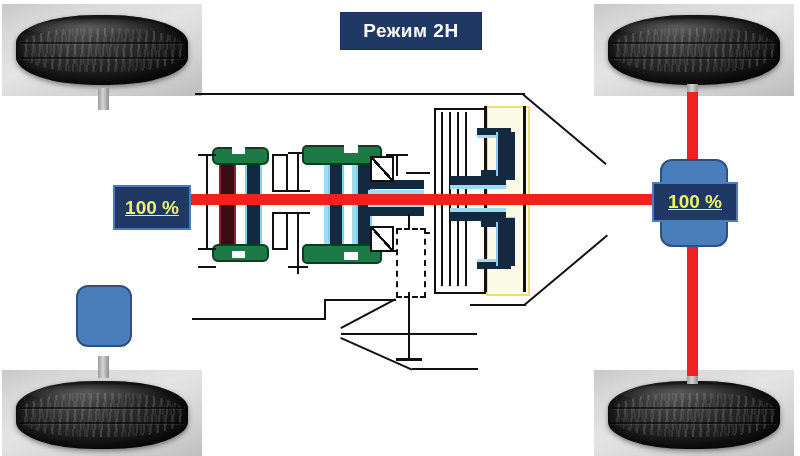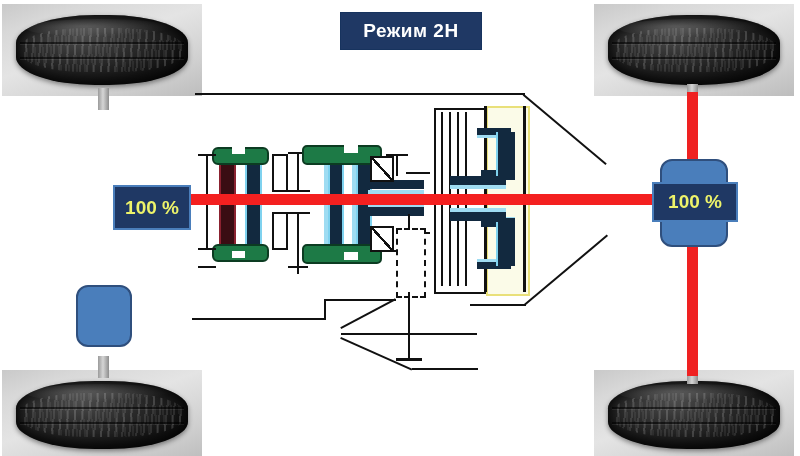--- a/index.html
+++ b/index.html
@@ -29,21 +29,21 @@
   .stub{position:absolute;background:linear-gradient(90deg,#9a9a9a,#d5d5d5 45%,#8d8d8d);}
   
   .redshaft{position:absolute;background:#ef2121;}
   .redmain{position:absolute;height:11px;background:#f42020;}
 
   
   .badge-title{position:absolute;background:#1f3864;border:1px solid #17335e;
        color:#ffffff;font-weight:bold;letter-spacing:.5px;
        display:flex;align-items:center;justify-content:center;}
   .badge-pct{position:absolute;background:#1f3864;border:2px solid #4a7ebb;
-       color:#edf36a;font-weight:bold;display:flex;align-items:center;justify-content:center;}
+       color:#edf36a;font-weight:bold;display:flex;align-items:center;justify-content:center;text-decoration:underline;}
 
   
   .diff{position:absolute;background:#4a7ebb;border:2px solid #2f4f7d;border-radius:12px;}
 
   
   .ln{position:absolute;background:#111111;}
   .gearbody{position:absolute;background:#1d7a46;border:2px solid #0c3c22;}
   .shaft-navy{position:absolute;background:#12293f;border-left:2px solid #7fd2ef;border-right:2px solid #7fd2ef;}
   .shaft-maroon{position:absolute;background:#3a0d13;border-left:2px solid #8b2230;border-right:2px solid #8b2230;}
   .shaft-cyan{position:absolute;background:#9fdcf2;}

